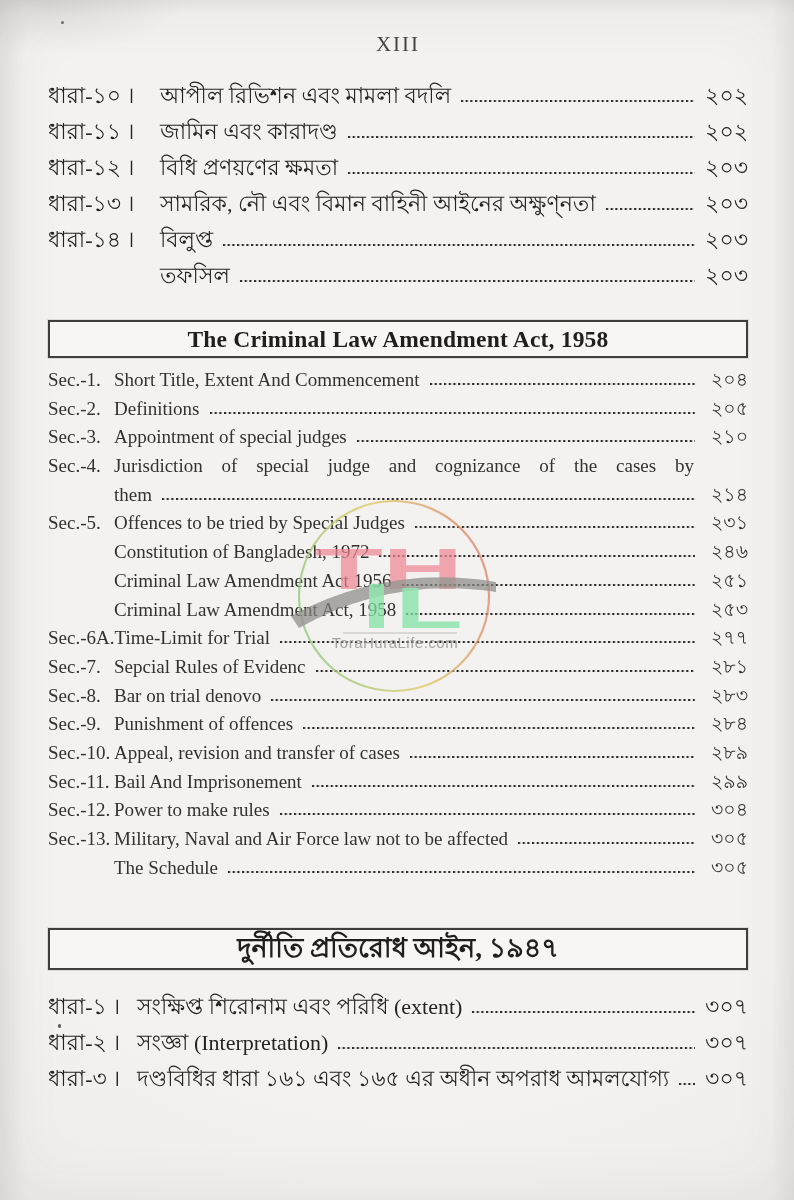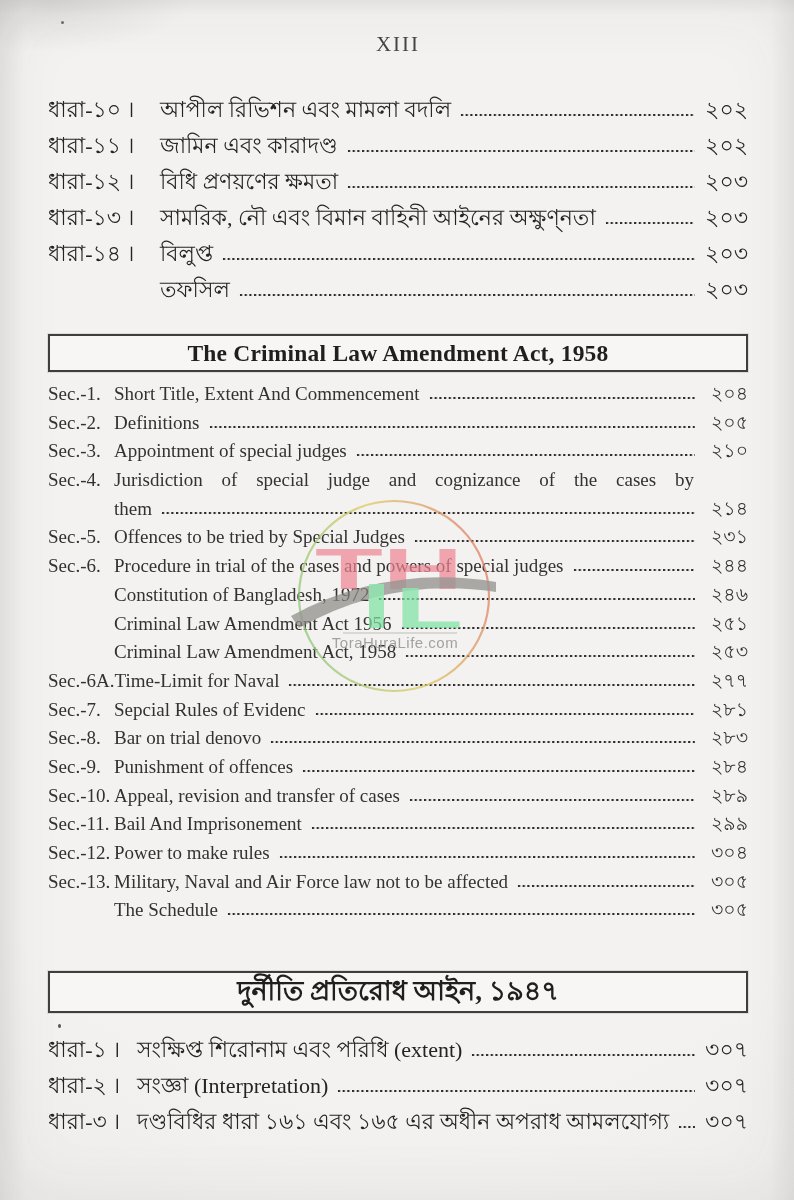--- a/index.html
+++ b/index.html
@@ -28,21 +28,21 @@
   
   .sec .row { display:flex; align-items:baseline; }
   .sec.bn-top .row, .sec.bn-bottom .row {
     height:36px; font-size:22px; color:#262421; line-height:34px;
     font-family:"Liberation Serif","DejaVu Serif",serif;
   }
   .sec.en .row {
     height:28.7px; font-size:19px; color:#343230; line-height:28px;
     font-family:"Liberation Serif",serif;
   }
-  .sec.bn-top   { margin-top:36px; }
+  .sec.bn-top   { margin-top:22px; }
   .sec.en       { margin-top:8px;  }
   .sec.bn-bottom{ margin-top:20px; }
 
   .label { flex:0 0 auto; white-space:nowrap; }
   .bn-top  .label { min-width:112px; }
   .bn-bottom .label { min-width:89px; }
   .en .label { min-width:66px; }
 
   .title { flex:0 1 auto; white-space:nowrap; }
   .row.justify .title {
@@ -165,46 +165,40 @@
             <span class="leader"></span>
             <span class="page-no">২১৪</span>
           </div>
           <div class="row">
             <span class="label">Sec.-5.</span>
             <span class="title">Offences to be tried by Special Judges</span>
             <span class="leader"></span>
             <span class="page-no">২৩১</span>
           </div>
           <div class="row">
-            <span class="label">Sec.-6.</span>
-            <span class="title">Procedure in trial of the cases and powers of special judges</span>
-            <span class="leader"></span>
-            <span class="page-no">২৪৪</span>
-          </div>
-          <div class="row">
             <span class="label"></span>
             <span class="title">Constitution of Bangladesh, 1972</span>
             <span class="leader"></span>
             <span class="page-no">২৪৬</span>
           </div>
           <div class="row">
             <span class="label"></span>
             <span class="title">Criminal Law Amendment Act 1956</span>
             <span class="leader"></span>
             <span class="page-no">২৫১</span>
           </div>
           <div class="row">
             <span class="label"></span>
             <span class="title">Criminal Law Amendment Act, 1958</span>
             <span class="leader"></span>
             <span class="page-no">২৫৩</span>
           </div>
           <div class="row">
             <span class="label">Sec.-6A.</span>
-            <span class="title">Time-Limit for Naval</span>
+            <span class="title">Time-Limit for Trial</span>
             <span class="leader"></span>
             <span class="page-no">২৭৭</span>
           </div>
           <div class="row">
             <span class="label">Sec.-7.</span>
             <span class="title">Sepcial Rules of Evidenc</span>
             <span class="leader"></span>
             <span class="page-no">২৮১</span>
           </div>
           <div class="row">

